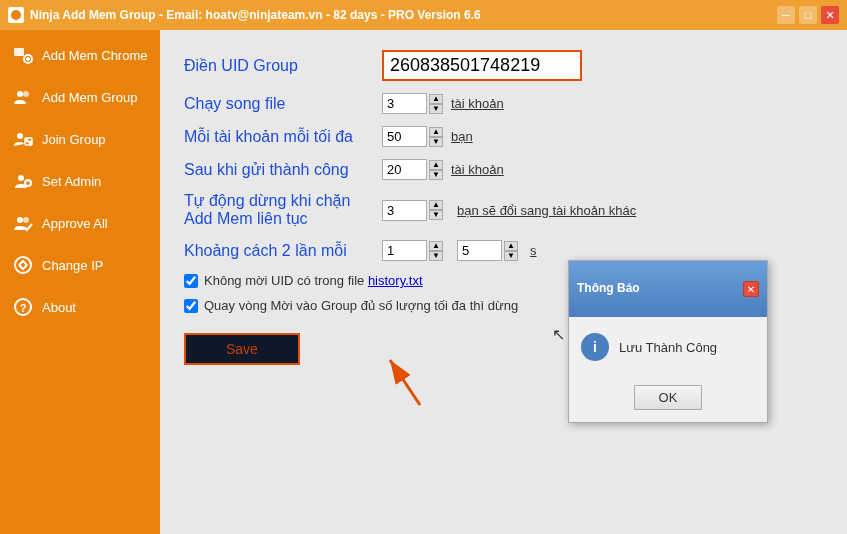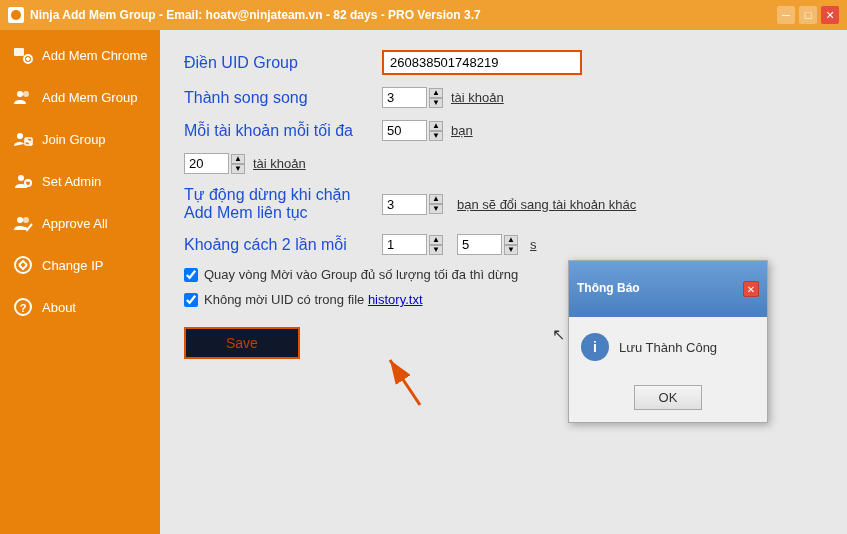--- a/index.html
+++ b/index.html
@@ -108,21 +108,21 @@
     }
     .form-label {
       width: 190px;
       color: #1d4ed8;
       font-size: 16px;
       flex-shrink: 0;
     }
     .form-input {
       border: 2px solid #e05000;
       padding: 3px 6px;
-      font-size: 13px;
+      font-size: 18px;
       width: 200px;
       background: white;
       outline: none;
     }
     .spinner-container {
       display: flex;
       align-items: center;
       gap: 2px;
     }
     .spinner-input {
@@ -272,21 +272,21 @@
 </head>
 <body>
 
 <div class="titlebar">
   <div class="titlebar-left">
     <div class="titlebar-icon">
       <svg width="12" height="12" viewBox="0 0 12 12">
           <circle cx="6" cy="6" r="5" fill="#e8820a"></circle>
         </svg>
     </div>
-    <span>Ninja Add Mem Group - Email: hoatv@ninjateam.vn - 82 days - PRO Version 3.7</span>
+    <span>Ninja Add Mem Group - Email: hoatv@ninjateam.vn - 82 days - PRO Version 6.6</span>
   </div>
   <div class="titlebar-controls">
     <button class="titlebar-btn">─</button>
     <button class="titlebar-btn">□</button>
     <button class="titlebar-btn close-btn">✕</button>
   </div>
 </div>
 
 <div class="main-layout">
 
@@ -369,21 +369,21 @@
   </div>
 
   <div class="content">
 
     <div class="form-row">
       <span class="form-label">Điền UID Group</span>
       <input class="form-input" type="text" value="260838501748219" style="">
     </div>
 
     <div class="form-row">
-      <span class="form-label">Thành song song</span>
+      <span class="form-label">Chạy song file</span>
       <div class="spinner-container">
         <input class="spinner-input" type="text" value="3" style="">
         <div class="spinner-btns">
           <button class="spinner-btn">▲</button>
           <button class="spinner-btn">▼</button>
         </div>
       </div>
       <span class="unit-text">tài khoản</span>
     </div>
 
@@ -393,20 +393,21 @@
         <input class="spinner-input" type="text" value="50" style="">
         <div class="spinner-btns">
           <button class="spinner-btn">▲</button>
           <button class="spinner-btn">▼</button>
         </div>
       </div>
       <span class="unit-text">bạn</span>
     </div>
 
     <div class="form-row">
+      <span class="form-label">Sau khi gửi thành công</span>
       <div class="spinner-container">
         <input class="spinner-input" type="text" value="20" style="">
         <div class="spinner-btns">
           <button class="spinner-btn">▲</button>
           <button class="spinner-btn">▼</button>
         </div>
       </div>
       <span class="unit-text">tài khoản</span>
     </div>
 
@@ -432,32 +433,32 @@
         </div>
       </div>
       <div class="spinner-container" style="margin-left: 6px;">
         <input class="spinner-input" type="text" value="5" style="">
         <div class="spinner-btns">
           <button class="spinner-btn">▲</button>
           <button class="spinner-btn">▼</button>
         </div>
       </div>
       <span class="unit-text" style="margin-left: 4px;">s</span>
-    </div>
-
-    <div class="checkbox-row" style="margin-top: 8px;">
-      <input type="checkbox" checked="" style="">
-      <span class="checkbox-label">Quay vòng Mời vào Group đủ số lượng tối đa thì dừng</span>
     </div>
 
     <div class="checkbox-row">
       <input type="checkbox" checked="" style="">
       <span class="checkbox-label">
         <span>Không mời UID có trong file </span><span class="link-text">history.txt</span>
       </span>
+    </div>
+
+    <div class="checkbox-row" style="margin-top: 8px;">
+      <input type="checkbox" checked="" style="">
+      <span class="checkbox-label">Quay vòng Mời vào Group đủ số lượng tối đa thì dừng</span>
     </div>
 
     <div class="save-btn-container">
       <button class="save-btn">Save</button>
     </div>
 
     <svg class="arrow-svg" style="position:absolute; left:220px; top:310px;" width="80" height="70">
       <defs>
         <marker id="arrowhead" markerWidth="8" markerHeight="6" refX="8" refY="3" orient="auto">
           <polygon points="0 0, 8 3, 0 6" fill="#e05000"></polygon>

